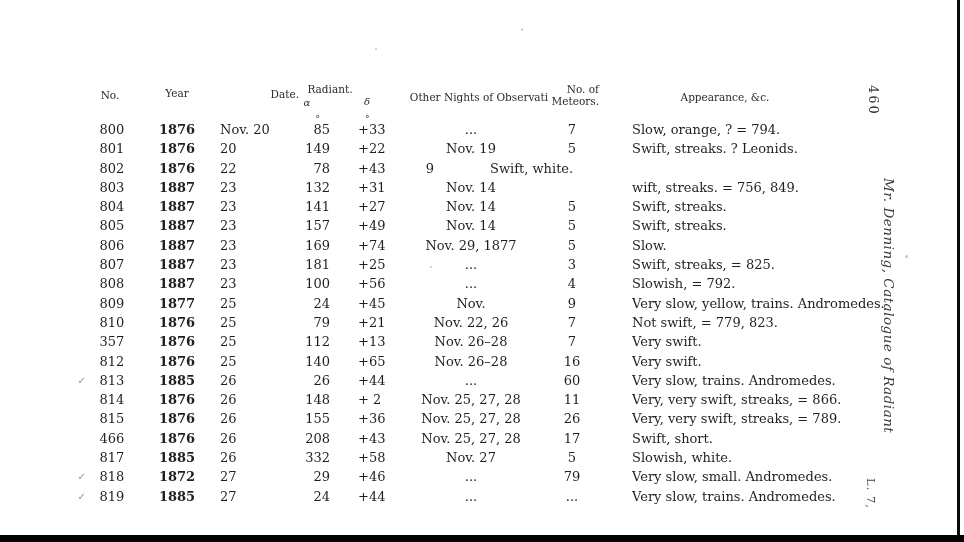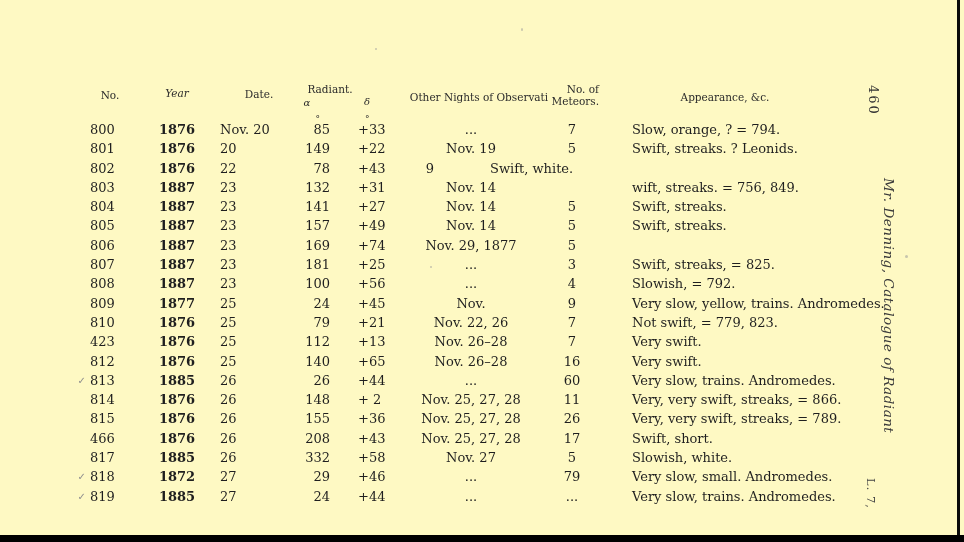--- a/index.html
+++ b/index.html
@@ -1,46 +1,46 @@
 <!DOCTYPE html>
 <html><head>
 <meta charset="utf-8">
 <style>
   html,body{margin:0;padding:0;background:#e8e8e8;}
   .page{
     position:relative;
     width:964px;height:542px;
-    background:#fef9c3;
+    background:#ffffff;
     overflow:hidden;
     font-family:"DejaVu Serif","Liberation Serif",serif;
     color:#1f1f1f;
   }
   
   .border-bottom{position:absolute;left:0;right:0;bottom:0;height:7px;background:#000;}
   .border-right{position:absolute;top:0;bottom:0;left:957px;width:3px;background:#0a0a0a;}
 
   
   .thead{position:absolute;left:0;top:0;width:100%;font-size:10.5px;color:#2b2b2b;}
   .th{position:absolute;text-align:center;white-space:nowrap;}
   .th-no{left:80px;top:89px;width:60px;}
-  .th-year{left:137px;top:87px;width:80px;font-style:italic;}
-  .th-date{left:219px;top:88px;width:80px;}
+  .th-year{left:137px;top:87px;width:80px;}
+  .th-date{left:219px;top:88px;width:80px;text-align:right;}
   .th-radiant{left:290px;top:83px;width:80px;}
   .th-alpha{left:300px;top:97px;width:14px;font-style:italic;font-size:10px;}
   .th-delta{left:360px;top:96px;width:14px;font-style:italic;font-size:10px;}
   .th-nights{left:400px;top:91px;width:142px;margin-left:8px;}
   .th-meteors{left:537px;top:84px;width:62px;line-height:11.5px;text-align:right;}
   .th-appearance{left:640px;top:91px;width:170px;}
 
   
   .rows{position:absolute;left:60px;top:120px;width:840px;}
   .row{display:flex;height:19.3px;line-height:19.3px;font-size:13px;white-space:nowrap;}
   .c{flex:none;}
   .c-tick{width:30px;text-align:right;color:#8d8d8d;font-size:10px;padding-right:4px;box-sizing:border-box;}
-  .c-no{width:44px;text-align:left;}
+  .c-no{width:44px;text-align:center;}
   .c-year{width:86px;text-align:center;font-weight:bold;}
   .c-date{width:78px;}
   .c-ra{width:32px;text-align:right;position:relative;}
   .c-dec{width:70px;text-align:left;padding-left:28px;box-sizing:border-box;position:relative;}
   .c-nights{width:142px;text-align:center;}
   .c-met{width:60px;text-align:center;}
   .c-app{width:298px;text-align:left;padding-left:30px;box-sizing:border-box;}
   .deg{position:absolute;top:-5px;font-style:normal;font-size:9px;line-height:9px;color:#2b2b2b;}
   .deg-a{right:10px;}
   .deg-d{left:35px;}
@@ -142,20 +142,21 @@
       </div>
       <div class="row">
         <div class="c c-tick"></div>
         <div class="c c-no">806</div>
         <div class="c c-year">1887</div>
         <div class="c c-date">23</div>
         <div class="c c-ra">169</div>
         <div class="c c-dec">+74</div>
         <div class="c c-nights">Nov. 29, 1877</div>
         <div class="c c-met">5</div>
+        <div class="c c-app">Slow.</div>
       </div>
       <div class="row">
         <div class="c c-tick"></div>
         <div class="c c-no">807</div>
         <div class="c c-year">1887</div>
         <div class="c c-date">23</div>
         <div class="c c-ra">181</div>
         <div class="c c-dec">+25</div>
         <div class="c c-nights">...</div>
         <div class="c c-met">3</div>
@@ -189,21 +190,21 @@
         <div class="c c-year">1876</div>
         <div class="c c-date">25</div>
         <div class="c c-ra">79</div>
         <div class="c c-dec">+21</div>
         <div class="c c-nights">Nov. 22, 26</div>
         <div class="c c-met">7</div>
         <div class="c c-app">Not swift, = 779, 823.</div>
       </div>
       <div class="row">
         <div class="c c-tick"></div>
-        <div class="c c-no">423</div>
+        <div class="c c-no">357</div>
         <div class="c c-year">1876</div>
         <div class="c c-date">25</div>
         <div class="c c-ra">112</div>
         <div class="c c-dec">+13</div>
         <div class="c c-nights">Nov. 26–28</div>
         <div class="c c-met">7</div>
         <div class="c c-app">Very swift.</div>
       </div>
       <div class="row">
         <div class="c c-tick"></div>

